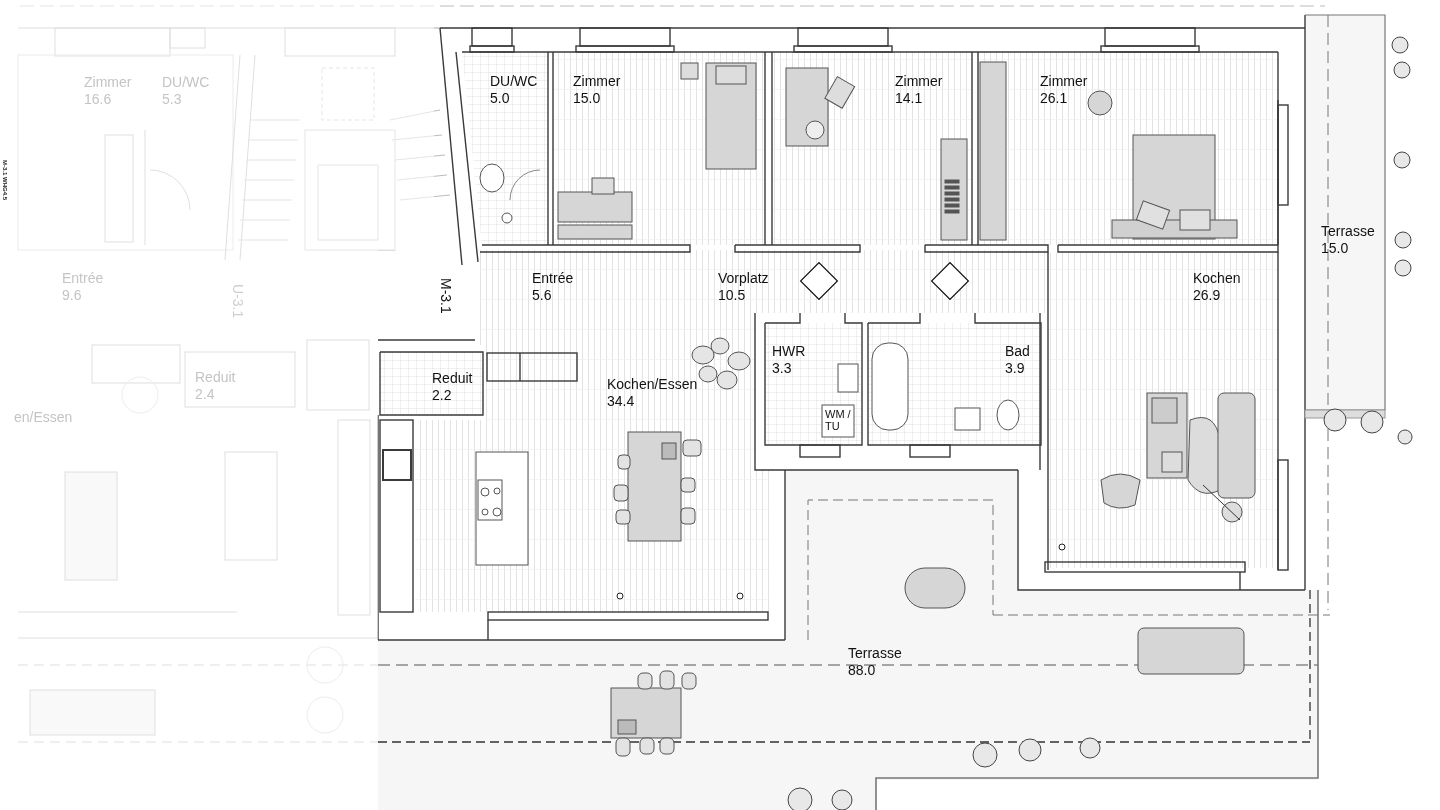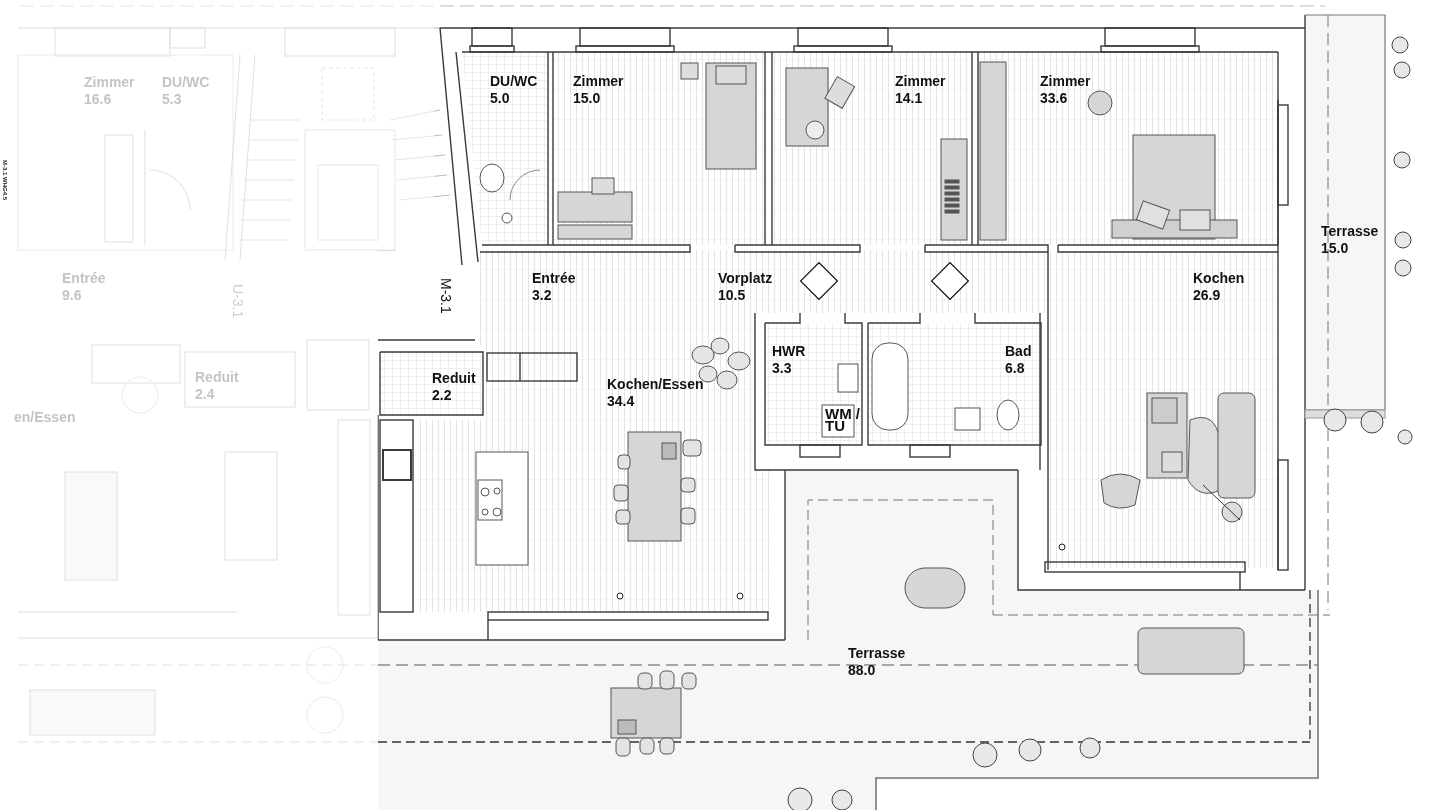--- a/index.html
+++ b/index.html
@@ -1,24 +1,24 @@
 <!DOCTYPE html>
 <html><head>
 <meta charset="utf-8">
 <style>
   html, body { margin: 0; padding: 0; background: #ffffff; }
   body { width: 1440px; height: 810px; overflow: hidden; position: relative; font-family: "Liberation Sans", sans-serif; }
   #plan { position: absolute; left: 0; top: 0; width: 1440px; height: 810px; }
   .lbl { position: absolute; font-size: 14px; line-height: 17px; color: #111; white-space: nowrap; }
   .lbl.ghost { color: #c4c4c4; }
-  .lbl span { display: block; font-weight: bold; }
+  .lbl span { display: block; }
   .vert { position: absolute; transform: rotate(90deg); transform-origin: left top; font-size: 14px; color: #111; white-space: nowrap; }
   .vert.ghost { color: #cfcfcf; }
   .tiny-vert { position: absolute; transform: rotate(90deg); transform-origin: left top; font-size: 6px; font-weight: bold; color: #222; white-space: nowrap; }
-  .small { font-size: 15px; line-height: 12px; }
+  .small { font-size: 11px; line-height: 12px; }
   .fade { position: absolute; left: 0; top: 0; width: 378px; height: 810px; background: rgba(255,255,255,0.62); pointer-events: none; }
   .fade2 { position: absolute; left: 378px; top: 0; width: 56px; height: 250px; background: rgba(255,255,255,0.62); pointer-events: none; }
 </style>
 </head>
 <body>
 
 <svg id="plan" viewBox="0 0 1440 810" xmlns="http://www.w3.org/2000/svg">
   <defs>
     <pattern id="hatchV" width="6" height="30" patternUnits="userSpaceOnUse">
       <rect width="6" height="30" fill="#ffffff"></rect>
@@ -318,29 +318,29 @@
 <div class="lbl" style="left:573px; top:73px;">
   <span>Zimmer</span>
   <span>15.0</span>
 </div>
 <div class="lbl" style="left:895px; top:73px;">
   <span>Zimmer</span>
   <span>14.1</span>
 </div>
 <div class="lbl" style="left:1040px; top:73px;">
   <span>Zimmer</span>
-  <span>33.6</span>
+  <span>26.1</span>
 </div>
 <div class="lbl" style="left:1321px; top:223px;">
   <span>Terrasse</span>
   <span>15.0</span>
 </div>
 <div class="lbl" style="left:532px; top:270px;">
   <span>Entrée</span>
-  <span>3.2</span>
+  <span>5.6</span>
 </div>
 <div class="lbl" style="left:718px; top:270px;">
   <span>Vorplatz</span>
   <span>10.5</span>
 </div>
 <div class="lbl" style="left:1193px; top:270px;">
   <span>Kochen</span>
   <span>26.9</span>
 </div>
 <div class="lbl" style="left:432px; top:370px;">
@@ -354,18 +354,18 @@
 <div class="lbl" style="left:772px; top:343px;">
   <span>HWR</span>
   <span>3.3</span>
 </div>
 <div class="lbl small" style="left:825px; top:408px;">
   <span>WM /</span>
   <span>TU</span>
 </div>
 <div class="lbl" style="left:1005px; top:343px;">
   <span>Bad</span>
-  <span>6.8</span>
+  <span>3.9</span>
 </div>
 <div class="lbl" style="left:848px; top:645px;">
   <span>Terrasse</span>
   <span>88.0</span>
 </div>
 
 </body></html>

